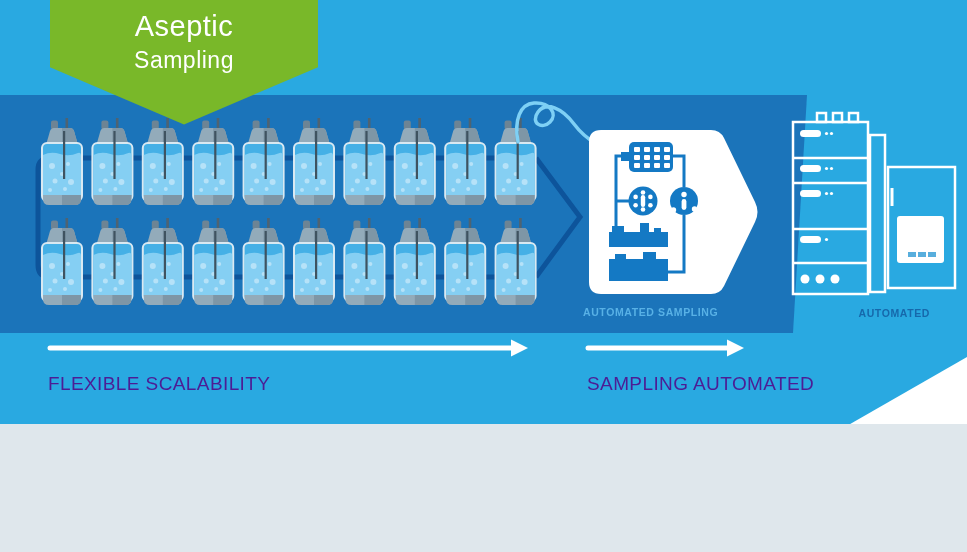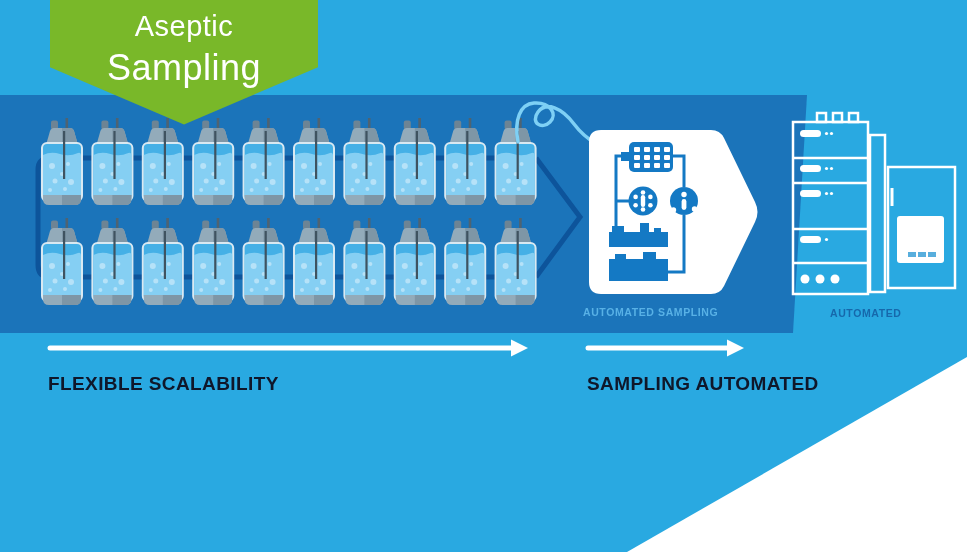--- a/index.html
+++ b/index.html
@@ -1,42 +1,42 @@
 <!DOCTYPE html>
 <html><head>
 <meta charset="utf-8">
 <style>
   html,body{margin:0;padding:0;background:#dfe7ec;}
   .stage{
     position:relative;
-    width:967px;height:552px;
+    width:967px;height:424px;
     overflow:hidden;
     background:#29a9e1;
     font-family:"Liberation Sans",sans-serif;
   }
   .stage svg{position:absolute;left:0;top:0;}
   .banner{
     position:absolute;left:50px;top:0;width:268px;height:127px;
     background:#79b829;
     clip-path:polygon(0 0,100% 0,100% 53%,50% 98%,0 53%);
     text-align:center;color:#fff;
     z-index:3;
   }
   .banner .l1{position:absolute;left:0;right:0;top:10px;font-size:29px;letter-spacing:.5px;}
-  .banner .l2{position:absolute;left:0;right:0;top:47px;font-size:36px;letter-spacing:.5px;}
+  .banner .l2{position:absolute;left:0;right:0;top:47px;font-size:23px;letter-spacing:.5px;}
   .stage-label{
     position:absolute;top:373px;
-    color:#0f172a;font-size:19px;font-weight:bold;letter-spacing:.4px;
+    color:#4c1d95;font-size:19px;font-weight:normal;letter-spacing:.4px;
     white-space:nowrap;z-index:2;
   }
   .stage-label.flex{left:48px;}
   .stage-label.samp{left:587px;}
   .caption{
     position:absolute;font-size:10.5px;font-weight:bold;letter-spacing:.6px;
-    text-align:left;white-space:nowrap;z-index:2;
+    text-align:right;white-space:nowrap;z-index:2;
   }
   .caption.automated{left:583px;top:306px;width:132px;color:#58b1e6;}
   .caption.analysis{left:830px;top:307px;width:100px;color:#1668ab;}
 </style>
 </head>
 <body>
 
 <div class="stage">
 
   <svg width="967" height="552" viewBox="0 0 967 552">

